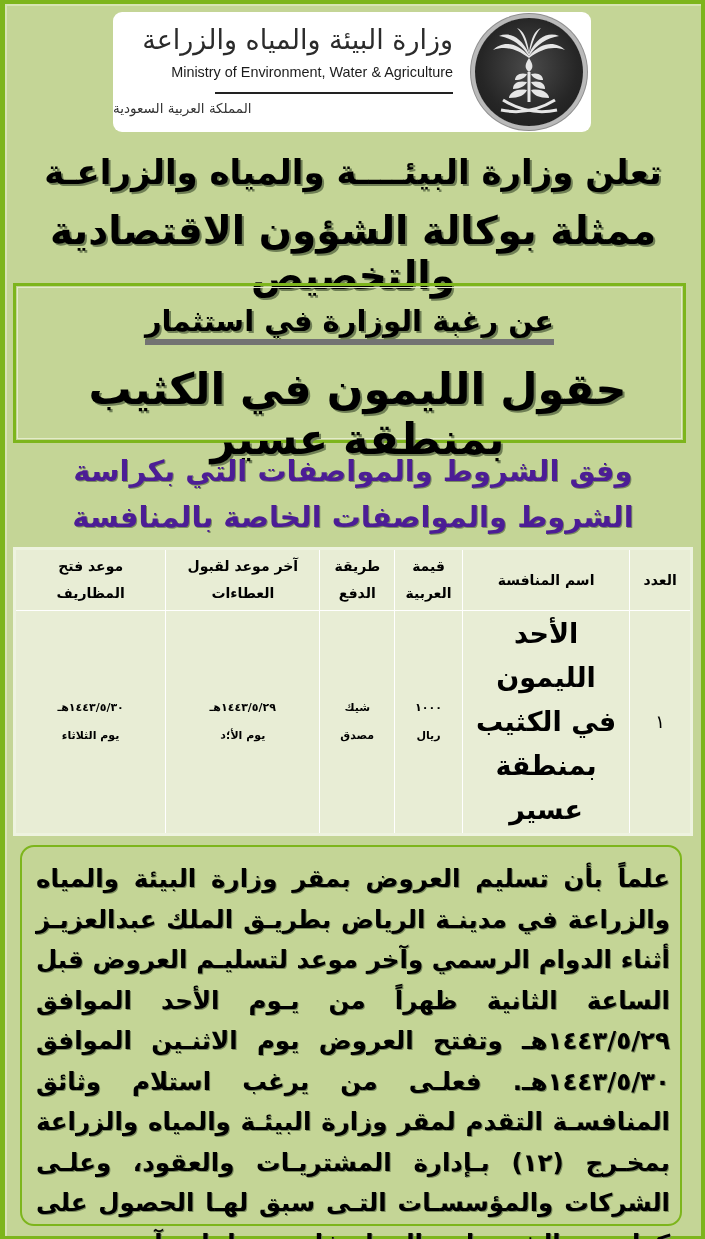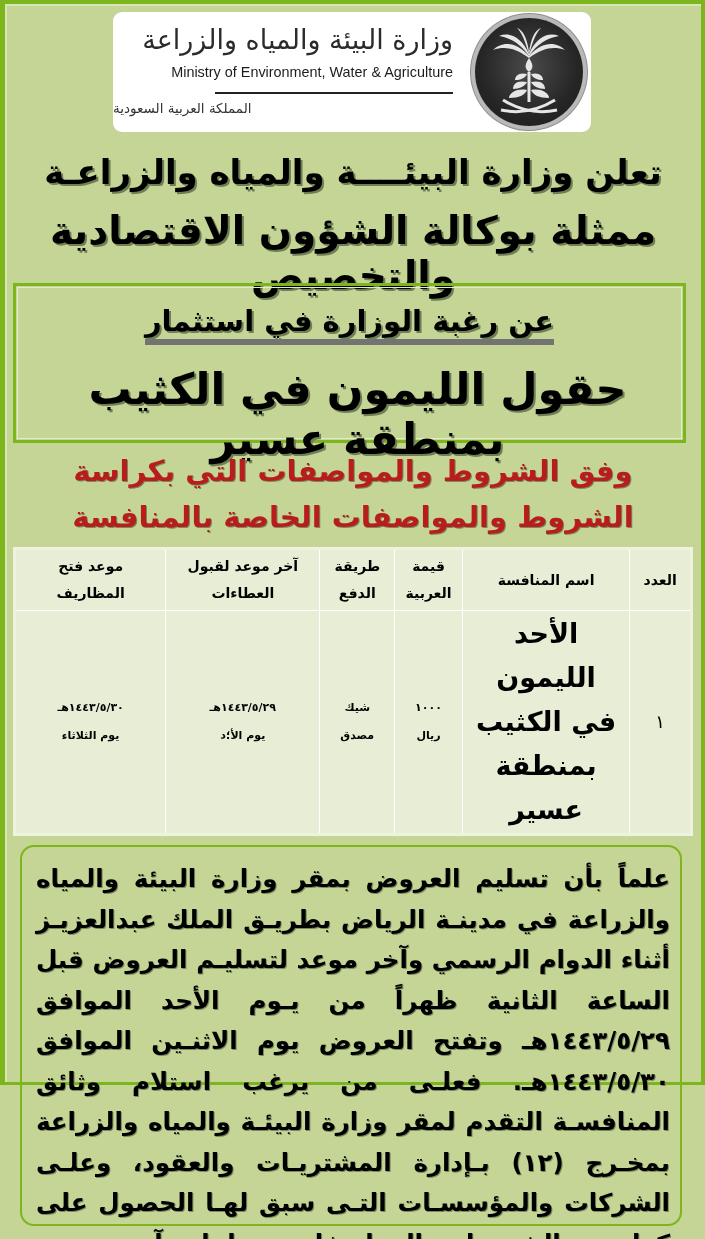--- a/index.html
+++ b/index.html
@@ -1,17 +1,17 @@
 <!DOCTYPE html>
 <html><head>
 <meta charset="utf-8">
 <style>
   html, body { margin:0; padding:0; }
   body { width:705px; height:1239px; overflow:hidden; background:#c4d596; font-family:"DejaVu Sans", sans-serif; }
-  .page { position:relative; width:705px; height:1085px; box-sizing:border-box; background:#c4d596;
+  .page { position:relative; width:705px; height:1239px; box-sizing:border-box; background:#c4d596;
           border-top:4px solid #7db51c; border-left:5px solid #7db51c; border-right:4px solid #7db51c; border-bottom:3px solid #7db51c;padding-left:44px; }
   .page::after { content:""; position:absolute; inset:0; border-top:2px solid #d7e4b4; border-left:2px solid #d7e4b4; pointer-events:none; }
 
   
   .logo-card { position:absolute; left:108px; top:8px; width:478px; height:120px; background:#ffffff; border-radius:9px; }
   .logo-text { position:absolute; right:138px; top:0; width:340px; height:120px; text-align:center; }
   .logo-ar { position:absolute; right:0; top:12px; width:340px; text-align:right; font-family:"DejaVu Sans", sans-serif; font-size:27px; color:#2b2b2b; direction:rtl; letter-spacing:0.5px; }
   .logo-en { position:absolute; right:0; top:52px; width:340px; text-align:right; font-family:"Liberation Sans", sans-serif; font-size:14.4px; color:#1c1c1c; white-space:nowrap; }
   .logo-rule { position:absolute; right:0; top:80px; width:238px; height:2px; background:#222; }
   .logo-sub { position:absolute; right:0; top:88px; width:340px; text-align:left; font-size:13.5px; color:#333; direction:rtl; }
@@ -24,21 +24,21 @@
   .title-line { position:absolute; left:0; width:696px; text-align:center; direction:rtl; font-family:"DejaVu Sans", sans-serif; font-weight:bold; color:#000; }
   .t1 { top:148px; font-size:34px; letter-spacing:1px; text-shadow:2px 2px 0 #6f7f55; }
   .t2 { top:204px; font-size:39px; text-shadow:2px 2px 0 #6f7f55; }
 
   
   .hbox { position:absolute; left:8px; top:279px; width:673px; height:160px; box-sizing:border-box; border:3px solid #7db51c; outline:1px solid #e3ecc8; outline-offset:-5px; }
   .hbox-sub { position:absolute; left:0; right:0; top:18px; text-align:center; direction:rtl; font-size:29px; font-weight:bold; color:#000; }
   .hbox-sub span { border-bottom:6px solid #737373; padding-bottom:1px; text-shadow:2px 2px 0 #6f7f55;text-align:center; }
   .hbox-main { position:absolute; left:16px; right:0; top:78px; text-align:center; direction:rtl; font-size:43px; font-weight:bold; color:#000; text-shadow:2px 2px 0 #6f7f55; }
 
-  .cond { position:absolute; left:0; width:696px; text-align:center; direction:rtl; font-size:29px; font-weight:bold; color:#b91c1c; text-shadow:1px 1px 0 #7a8a5e; }
+  .cond { position:absolute; left:0; width:696px; text-align:center; direction:rtl; font-size:29px; font-weight:bold; color:#4c1d95; text-shadow:1px 1px 0 #7a8a5e; }
   .c1 { top:450px; }
   .c2 { top:496px; }
 
   
   .tbl { position:absolute; left:8px; top:543px; width:680px; border-collapse:collapse; direction:rtl; background:#e8edd5; border:3px solid #eef3df; }
   .tbl td, .tbl th { border:1px solid #ffffff; text-align:center; vertical-align:middle; color:#000; padding:0; }
   .tbl th { height:60px; font-size:14px; font-weight:bold; line-height:27px; }
   .tbl td { height:222px; font-size:11px; font-weight:bold; line-height:28px; }
   .tbl td.name { font-size:27px; line-height:44px; }
   .tbl td.num { font-weight:normal; font-size:18px; }

